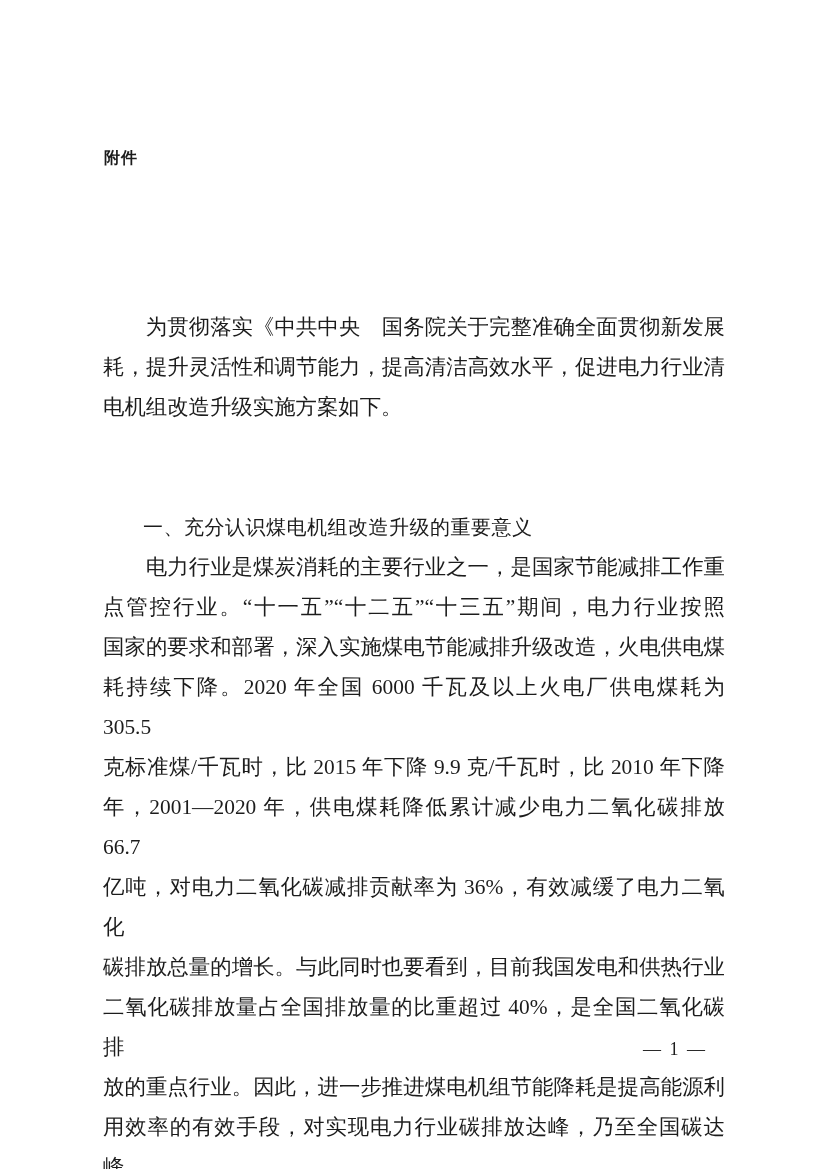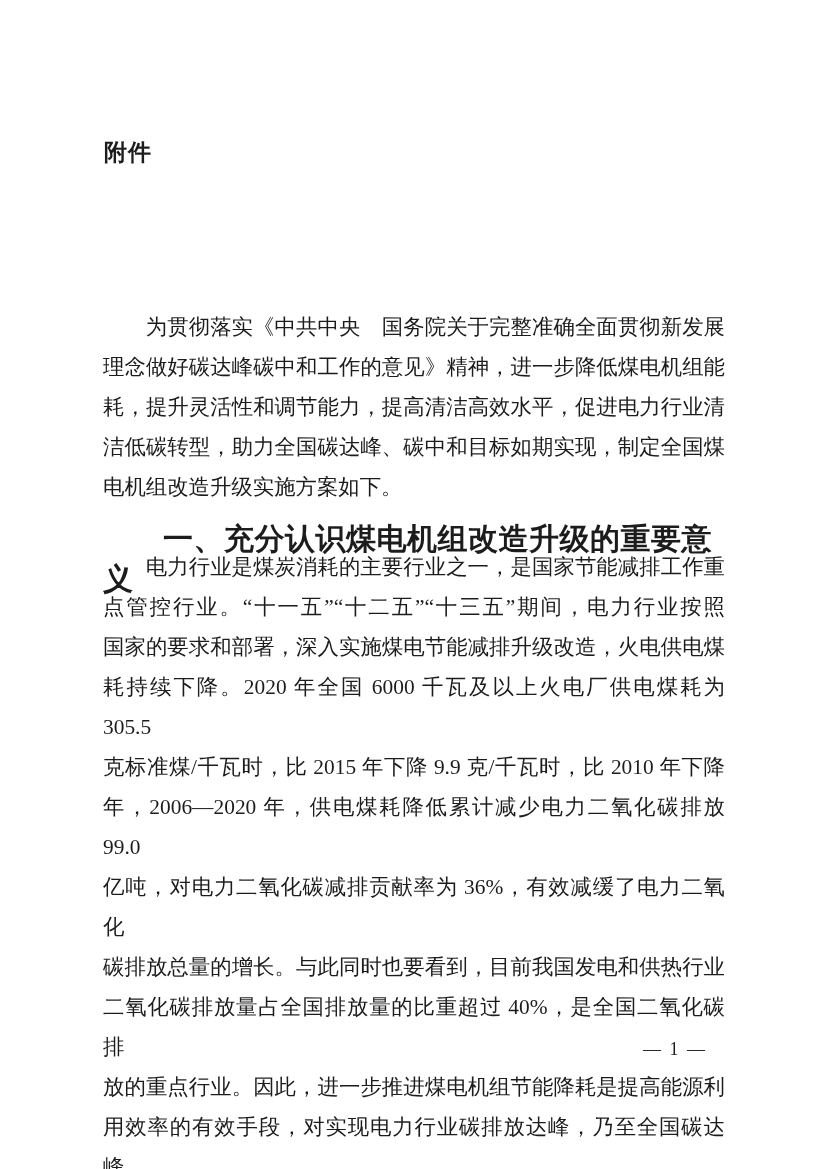--- a/index.html
+++ b/index.html
@@ -12,24 +12,24 @@
     width: 827px;
     height: 1169px;
     background: #ffffff;
     color: #1c1c1c;
     font-family: "Liberation Serif", "DejaVu Serif", serif;
     overflow: hidden;
   }
   .annex-label {
     position: absolute;
     left: 104px;
-    top: 138px;
+    top: 144px;
     font-family: "Liberation Sans", "DejaVu Sans", sans-serif;
     font-weight: bold;
-    font-size: 23px;
+    font-size: 16px;
     line-height: 28px;
     letter-spacing: 1px;
   }
   .doc-title {
     position: absolute;
     left: 0;
     right: 0;
     top: 216px;
     text-align: center;
     font-family: "Liberation Serif", "DejaVu Serif", serif;
@@ -54,24 +54,24 @@
   }
   .line.indent { text-indent: 2em; }
   .line.last {
     text-align: right;
     text-align-last: left;
   }
   .section-heading {
     position: absolute;
     left: 103px;
     right: 102px;
-    top: 519px;
+    top: 507px;
     font-family: "Liberation Sans", "DejaVu Sans", sans-serif;
-    font-weight: bold;
-    font-size: 30px;
+    font-weight: normal;
+    font-size: 20px;
     line-height: 40px;
     text-indent: 2em;
     letter-spacing: 0.5px;
   }
   .page-footer {
     position: absolute;
     top: 1036px;
     right: 120px;
     font-size: 18px;
     line-height: 26px;
@@ -81,35 +81,33 @@
 </head>
 <body>
 
 <div class="page">
 
   <div class="annex-label">附件</div>
 
 
   <div class="para para-intro">
     <div class="line indent">为贯彻落实《中共中央　国务院关于完整准确全面贯彻新发展</div>
-    <div class="line">理念做好碳达峰碳中和工作的意见》精神，进一步降低煤电机组能</div>
     <div class="line">耗，提升灵活性和调节能力，提高清洁高效水平，促进电力行业清</div>
-    <div class="line">洁低碳转型，助力全国碳达峰、碳中和目标如期实现，制定全国煤</div>
     <div class="line last">电机组改造升级实施方案如下。</div>
   </div>
 
   <div class="section-heading">一、充分认识煤电机组改造升级的重要意义</div>
 
   <div class="para para-body">
     <div class="line indent">电力行业是煤炭消耗的主要行业之一，是国家节能减排工作重</div>
     <div class="line">点管控行业。“十一五”“十二五”“十三五”期间，电力行业按照</div>
     <div class="line">国家的要求和部署，深入实施煤电节能减排升级改造，火电供电煤</div>
     <div class="line">耗持续下降。2020 年全国 6000 千瓦及以上火电厂供电煤耗为 305.5</div>
     <div class="line">克标准煤/千瓦时，比 2015 年下降 9.9 克/千瓦时，比 2010 年下降</div>
-    <div class="line">年，2006—2020 年，供电煤耗降低累计减少电力二氧化碳排放 99.0</div>
+    <div class="line">年，2001—2020 年，供电煤耗降低累计减少电力二氧化碳排放 66.7</div>
     <div class="line">亿吨，对电力二氧化碳减排贡献率为 36%，有效减缓了电力二氧化</div>
     <div class="line">碳排放总量的增长。与此同时也要看到，目前我国发电和供热行业</div>
     <div class="line">二氧化碳排放量占全国排放量的比重超过 40%，是全国二氧化碳排</div>
     <div class="line">放的重点行业。因此，进一步推进煤电机组节能降耗是提高能源利</div>
     <div class="line">用效率的有效手段，对实现电力行业碳排放达峰，乃至全国碳达峰、</div>
   </div>
 
   <div class="page-footer">— 1 —</div>
 
 </div>

